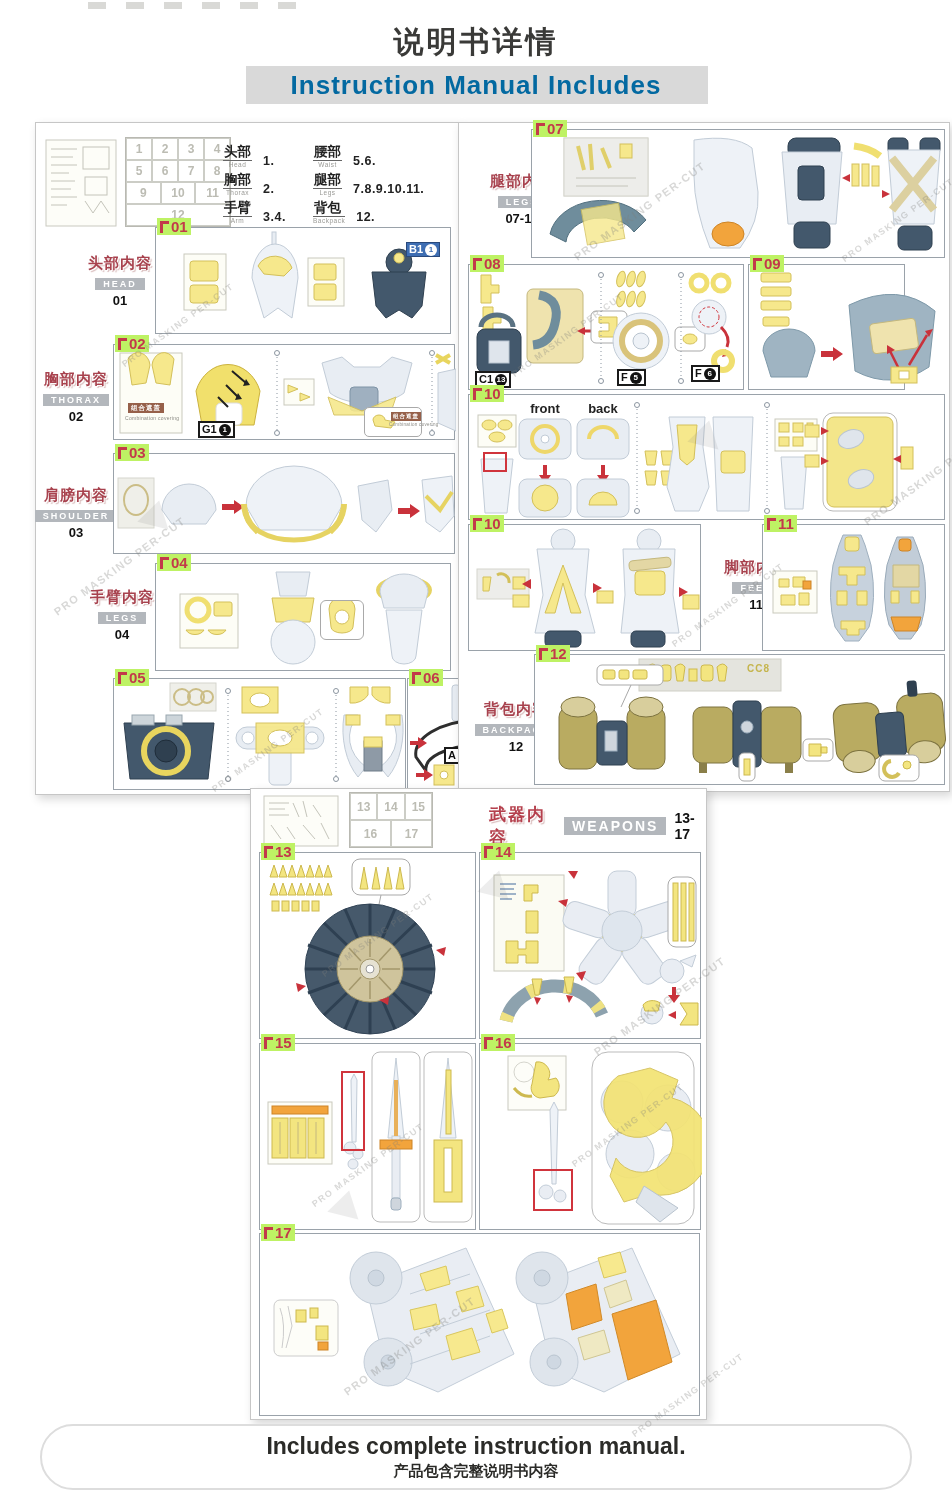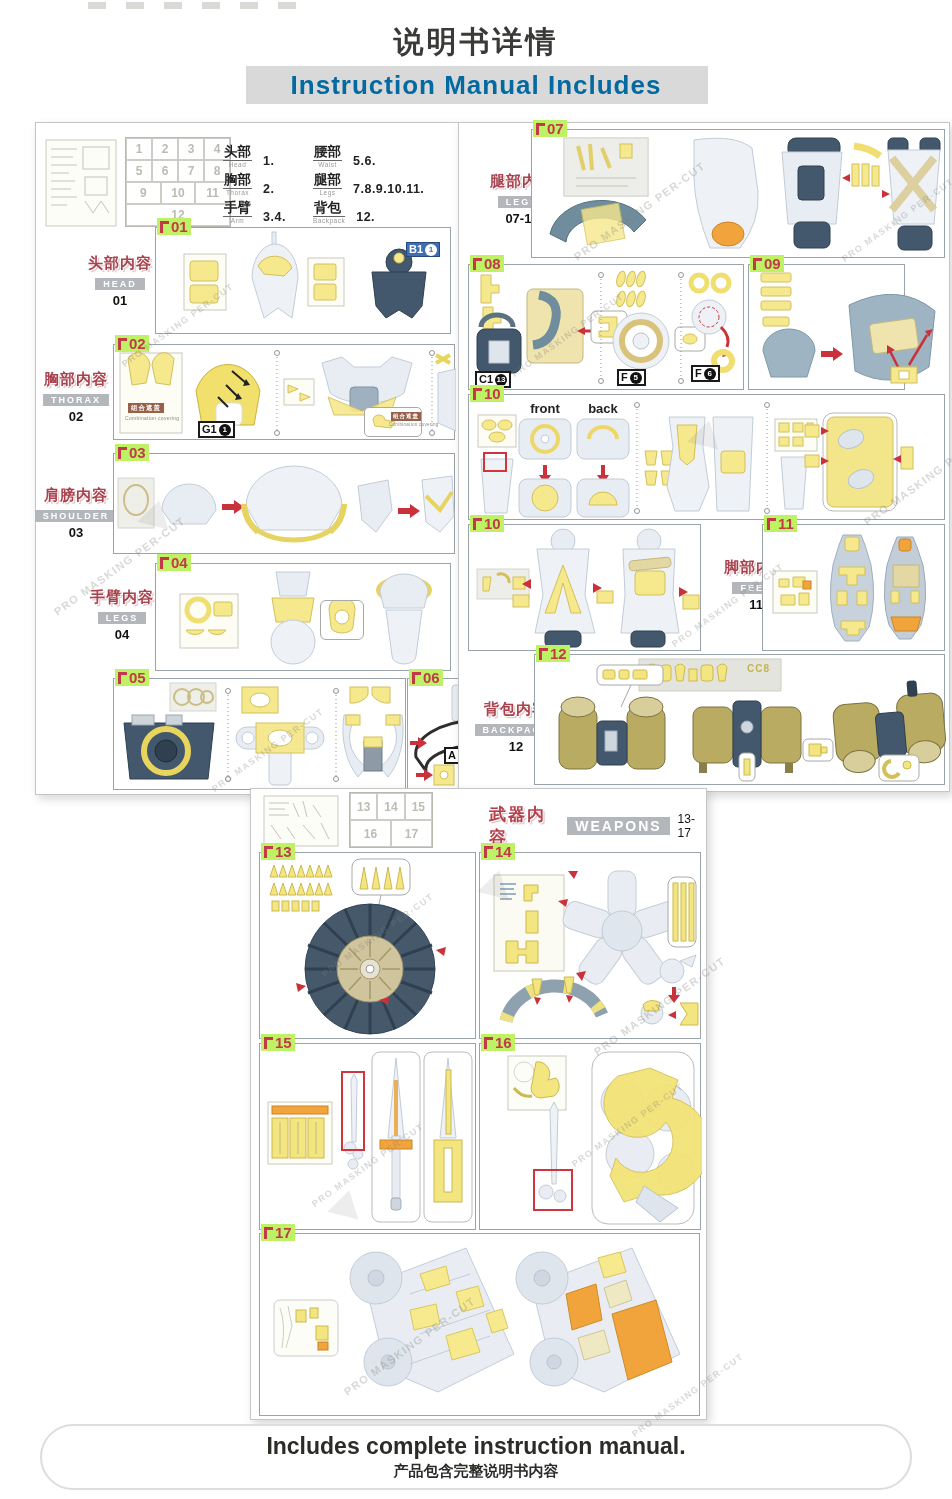--- a/index.html
+++ b/index.html
@@ -39,21 +39,21 @@
   .bdg.blue{background:#3e6eb3;border:1px solid #29497c;color:#fff}
   .bdg.blue .circ{background:#fff;color:#3e6eb3}
   .combo{position:absolute;background:#96604a;color:#fff;font-size:6.5px;font-weight:bold;padding:1px 3px;letter-spacing:1px;line-height:1.2;white-space:nowrap}
   .comboen{position:absolute;color:#8a8a84;font-size:5px;white-space:nowrap;letter-spacing:.3px}
   .fb{position:absolute;font-size:13px;font-weight:600;color:#222;text-align:center}
   .cc8{position:absolute;color:#c5b54e;font-size:10px;font-weight:800;letter-spacing:1px}
   
   .whead{display:flex;align-items:center;gap:8px}
   .wh-cn{font-size:17px;font-weight:800;color:#b5404d;letter-spacing:2px;text-shadow:1px 1px 0 rgba(255,255,255,.9),2px 2px 1px rgba(150,70,70,.35)}
   .wh-en{background:#b3b7bc;color:#fff;font-size:14px;font-weight:bold;padding:1px 8px;letter-spacing:2px}
-  .wh-rg{font-size:12px;font-weight:normal;color:#111}
+  .wh-rg{font-size:14px;font-weight:bold;color:#111}
   
   .fcard{left:40px;top:1424px;width:872px;height:66px;border:2px solid #ddd;border-radius:33px;background:#fff}
   .f-en{width:100%;text-align:center;top:1433px;font-size:23px;font-weight:800;color:#2b2b28}
   .f-cn{width:100%;text-align:center;top:1462px;font-size:15px;font-weight:bold;color:#2b2b28}
   
   .wm{position:absolute;color:rgba(125,125,122,.30);font-size:9px;font-weight:bold;letter-spacing:1.5px;white-space:nowrap;transform:rotate(-36deg);pointer-events:none}
   .wm.big{font-size:11px}
   .tri{position:absolute;width:0;height:0;border-left:16px solid transparent;border-right:16px solid transparent;border-bottom:26px solid rgba(130,130,128,.14);transform:rotate(14deg);pointer-events:none}
 </style>
 </head>

